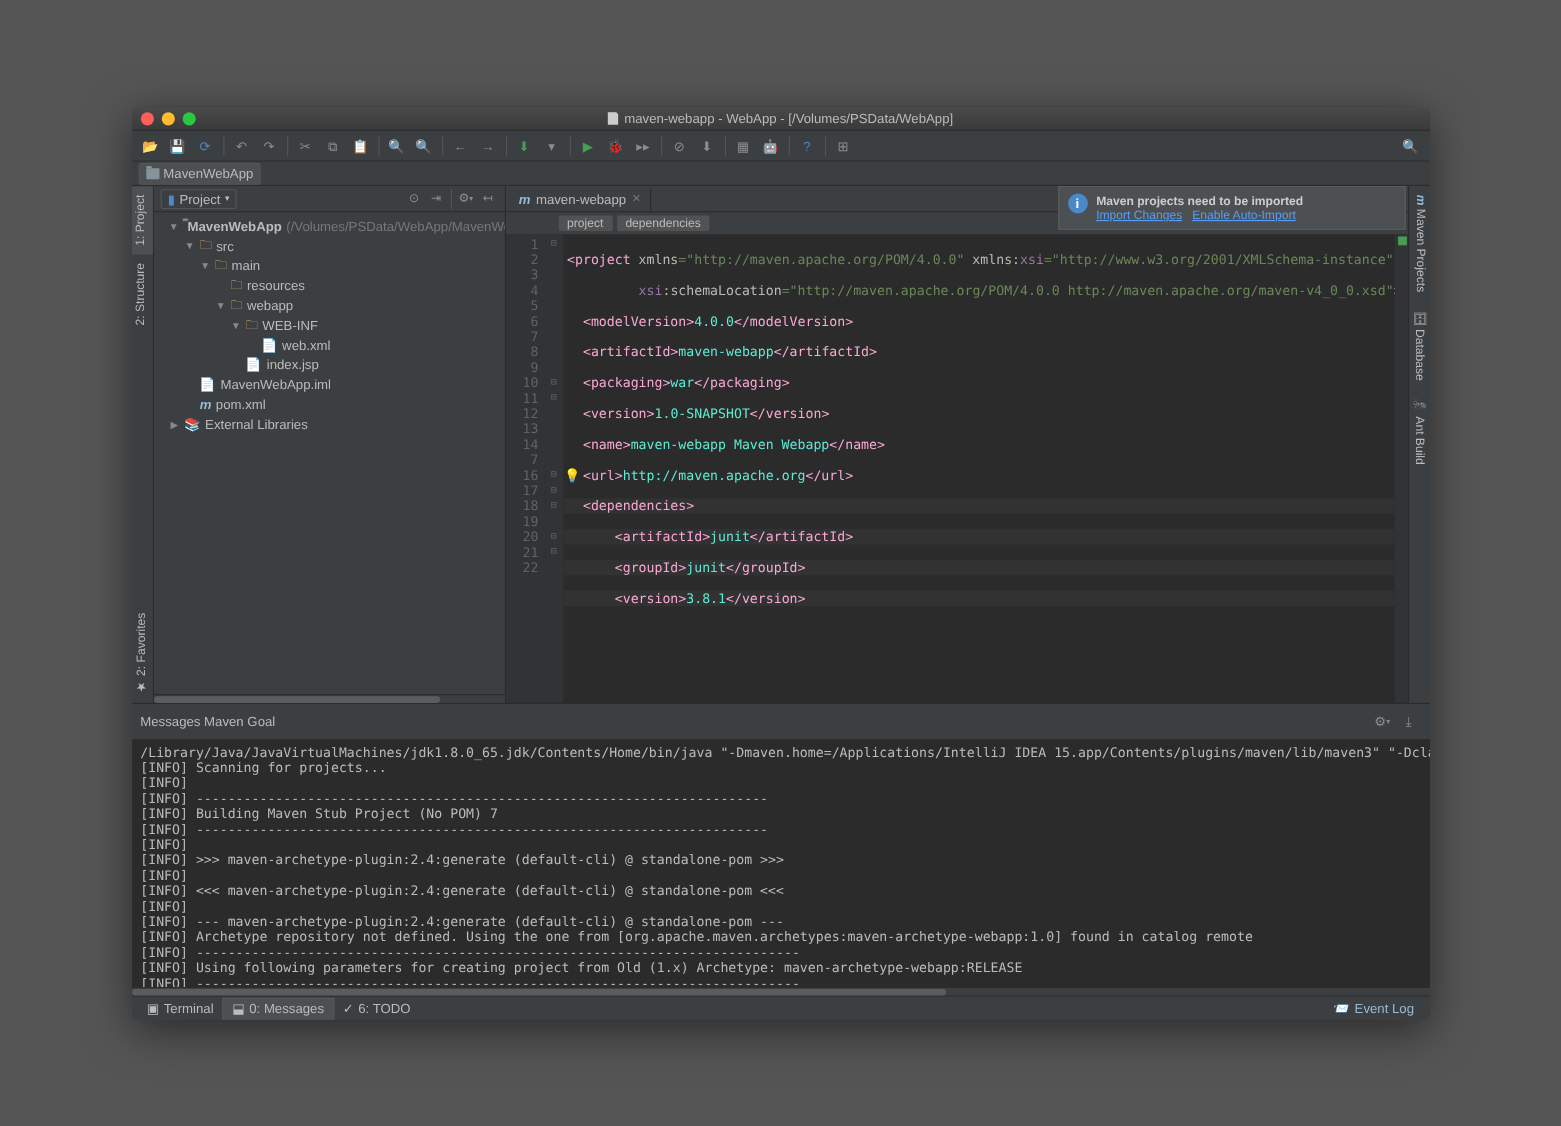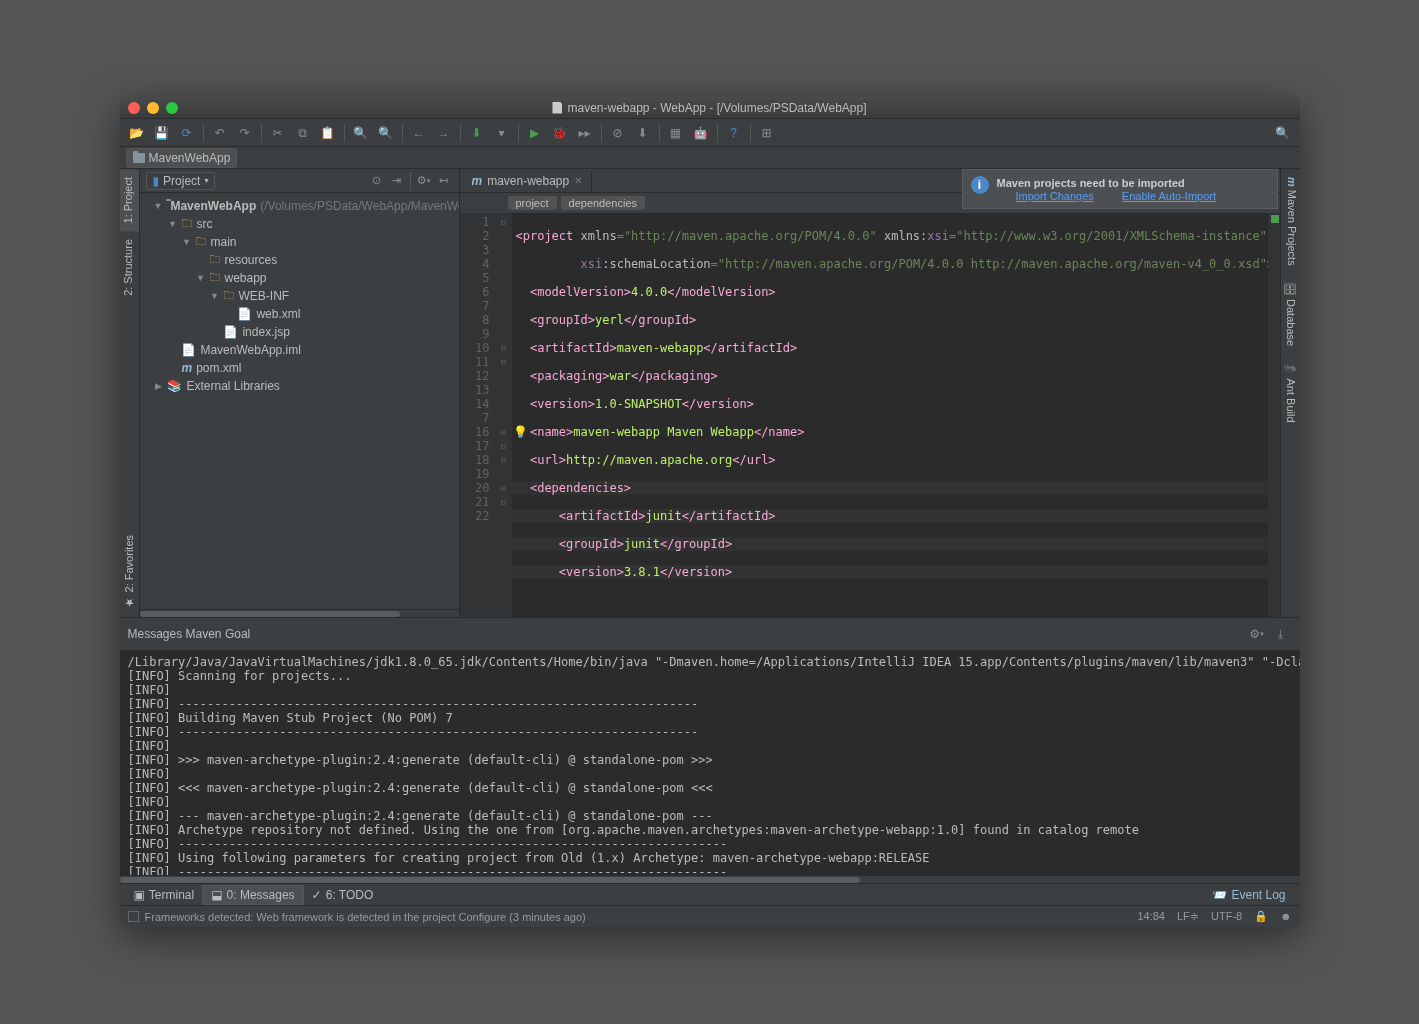--- a/index.html
+++ b/index.html
@@ -222,21 +222,21 @@
   color: #fff;
   display: flex;
   align-items: center;
   justify-content: center;
   font-weight: bold;
   font-size: 12px;
   flex-shrink: 0;
 }
 .notif-body { font-size: 11px; }
 .notif-title { color: #ccc; font-weight: bold; line-height: 1.3; }
-.notif-link { color: #589df6; text-decoration: underline; cursor: pointer; margin-right: 6px; margin-left: 19px; }
+.notif-link { color: #589df6; text-decoration: underline; cursor: pointer; margin-right: 6px; }
 
 .crumbs {
   height: 20px;
   display: flex;
   align-items: center;
   padding: 0 48px;
   gap: 4px;
   font-size: 11px;
 }
 .crumb { background: #505254; color: #bbb; padding: 1px 8px; border-radius: 2px; cursor: pointer; }
@@ -262,21 +262,21 @@
 .line-numbers div { height: 14px; }
 .fold-gutter { width: 16px; background: #313335; padding-top: 2px; }
 .fold-gutter div { height: 14px; text-align: center; color: #606366; font-size: 9px; cursor: pointer; }
 .code-content { flex: 1; padding: 2px 0; overflow: hidden; white-space: pre; }
 .code-line { height: 14px; color: #a9b7c6; padding-left: 4px; }
 .code-line.hl { background: #323232; }
 .tag { color: #f9a8d4; }
 .attr { color: #bababa; }
 .ns { color: #9876aa; }
 .str { color: #6a8759; }
-.txt { color: #bef264; }
+.txt { color: #5eead4; }
 .right-strip { width: 12px; background: #313335; position: relative; }
 .validate-mark { position:absolute; top:2px; right:1px; width:8px; height:8px; background:#499c54; }
 .bulb { position: absolute; left: 54px; top: 212px; color: #f0a732; font-size: 12px; }
 
 .messages-panel {
   height: 266px;
   background: #3c3f41;
   border-top: 1px solid #2b2b2b;
   display: flex;
   flex-direction: column;
@@ -549,21 +549,20 @@
             <div></div>
             <div>⊟</div>
             <div>⊟</div>
             <div></div>
         </div>
         <span class="bulb">💡</span>
         <div class="code-content">
 <div class="code-line"><span class="tag">&lt;project </span><span class="attr">xmlns</span><span class="str">="http://maven.apache.org/POM/4.0.0" </span><span class="attr">xmlns:</span><span class="ns">xsi</span><span class="str">="http://www.w3.org/2001/XMLSchema-instance"</span></div>
 <div class="code-line"><span>         </span><span class="ns">xsi</span><span class="attr">:schemaLocation</span><span class="str">="http://maven.apache.org/POM/4.0.0 http://maven.apache.org/maven-v4_0_0.xsd"</span><span class="tag">&gt;</span></div>
 <div class="code-line"><span class="tag">  &lt;modelVersion&gt;</span><span class="txt">4.0.0</span><span class="tag">&lt;/modelVersion&gt;</span></div>
-<div class="code-line"><span class="tag">  &lt;groupId&gt;</span><span class="txt">yerl</span><span class="tag">&lt;/groupId&gt;</span></div>
 <div class="code-line"><span class="tag">  &lt;artifactId&gt;</span><span class="txt">maven-webapp</span><span class="tag">&lt;/artifactId&gt;</span></div>
 <div class="code-line"><span class="tag">  &lt;packaging&gt;</span><span class="txt">war</span><span class="tag">&lt;/packaging&gt;</span></div>
 <div class="code-line"><span class="tag">  &lt;version&gt;</span><span class="txt">1.0-SNAPSHOT</span><span class="tag">&lt;/version&gt;</span></div>
 <div class="code-line"><span class="tag">  &lt;name&gt;</span><span class="txt">maven-webapp Maven Webapp</span><span class="tag">&lt;/name&gt;</span></div>
 <div class="code-line"><span class="tag">  &lt;url&gt;</span><span class="txt">http://maven.apache.org</span><span class="tag">&lt;/url&gt;</span></div>
 <div class="code-line hl"><span class="tag">  &lt;dependencies&gt;</span></div>
 <div class="code-line hl"><span class="tag">      &lt;artifactId&gt;</span><span class="txt">junit</span><span class="tag">&lt;/artifactId&gt;</span></div>
 <div class="code-line hl"><span class="tag">      &lt;groupId&gt;</span><span class="txt">junit</span><span class="tag">&lt;/groupId&gt;</span></div>
 <div class="code-line hl"><span class="tag">      &lt;version&gt;</span><span class="txt">3.8.1</span><span class="tag">&lt;/version&gt;</span></div>
 
@@ -617,27 +616,14 @@
     <div class="msg-scroll"></div>
   </div>
 
   <div class="bottom-tabs">
     <div class="btab">▣ <span>Terminal</span></div>
     <div class="btab active">⬓ <span>0: Messages</span></div>
     <div class="btab">✓ <span>6: TODO</span></div>
     <div class="event-log">📨 <span>Event Log</span></div>
   </div>
 
-  <div class="statusbar">
-    <div class="status-left">
-      <div class="checkbox"></div>
-      <span>Frameworks detected: Web framework is detected in the project Configure (3 minutes ago)</span>
-    </div>
-    <div class="status-right">
-      <span>14:84</span>
-      <span>LF≑</span>
-      <span>UTF-8</span>
-      <span>🔒</span>
-      <span>☻</span>
-    </div>
-  </div>
 
 </div>
 
 </body></html>

